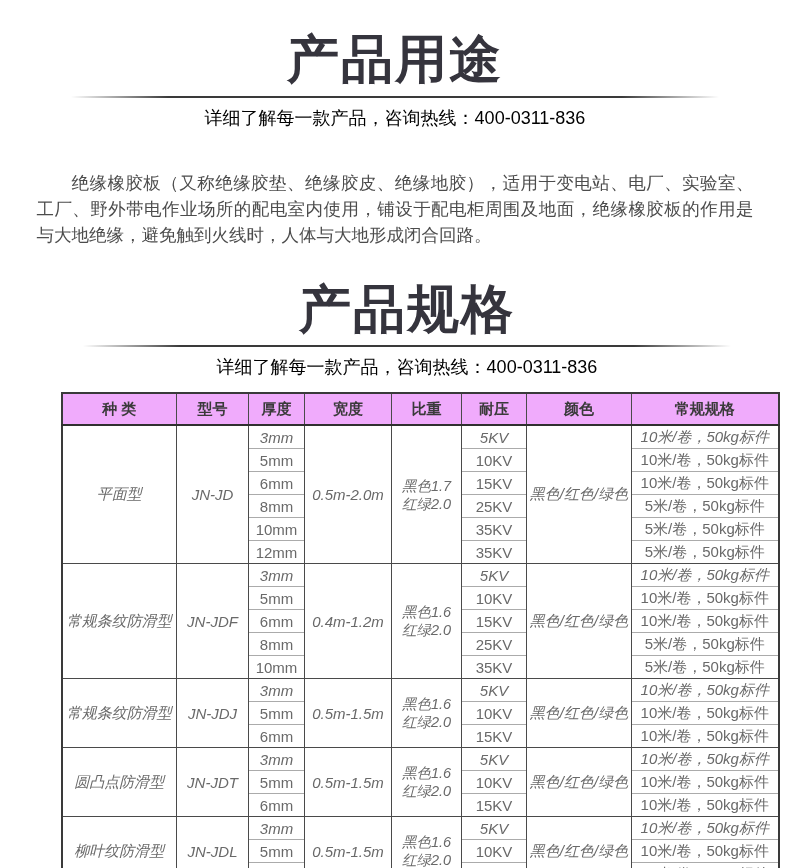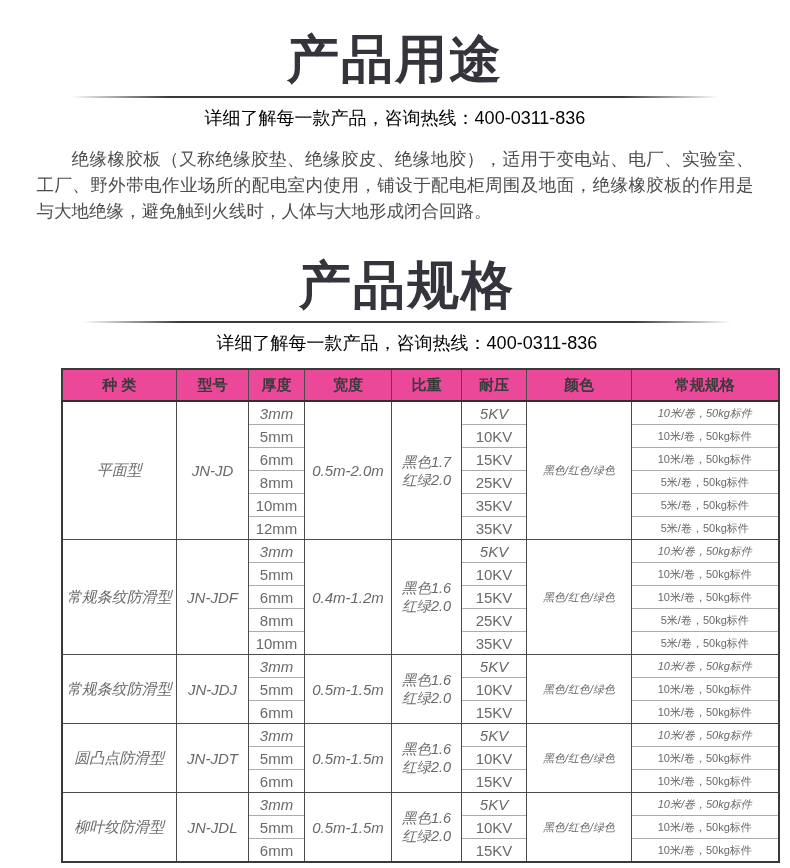--- a/index.html
+++ b/index.html
@@ -2,29 +2,29 @@
 <html><head>
 <meta charset="utf-8">
 <style>
   html,body{margin:0;padding:0;background:#ffffff;}
   body{width:790px;font-family:"Liberation Sans","DejaVu Sans",sans-serif;}
   .page{width:717px;margin:0 auto;padding-top:32px;}
   .big-title{margin:0;text-align:center;font-size:52px;line-height:1.05;font-weight:900;color:#35343d;letter-spacing:2px;}
   .divider{height:2px;width:648px;margin:9px auto 8px;
     background:linear-gradient(to right,rgba(58,58,58,0) 0%,#3a3a3a 15%,#3a3a3a 85%,rgba(58,58,58,0) 100%);}
   .hotline{margin:0;text-align:center;font-size:18px;color:#000000;}
-  .intro{margin:16px 0 0;font-size:17.5px;line-height:26px;color:#4c4c4c;text-indent:2em;text-align:justify;}
+  .intro{margin:40px 0 0;font-size:17.5px;line-height:26px;color:#4c4c4c;text-indent:2em;text-align:justify;}
   .spec-section{margin-top:34px;margin-left:24px;}
   table.spec-table{margin-top:13px;width:717px;border-collapse:collapse;table-layout:fixed;border:2px solid #3a3a3a;}
   .spec-table th{height:28px;font-size:15px;font-weight:bold;color:#3a3a3a;
-    border-left:1px solid #4a4a4a;border-bottom:2px solid #303030;background:#ec4899;}
+    border-left:1px solid #4a4a4a;border-bottom:2px solid #303030;background:#f0abfc;}
   .spec-table td{height:22px;font-size:15px;color:#696969;text-align:center;vertical-align:middle;
     border-left:1px solid #4a4a4a;border-top:1px solid #ababab;padding:0 1px;overflow:hidden;white-space:nowrap;}
   .spec-table tr.group-start td{border-top:1px solid #4a4a4a;font-style:italic;}
-  .spec-table td.cell-spec,.spec-table td.cell-color{font-size:11px;}
+  .spec-table td.cell-spec,.spec-table td.cell-color{font-size:15px;}
   .spec-table td.cell-gravity{font-size:14.5px;line-height:1.25;}
 </style>
 </head>
 <body>
 
 <div class="page">
 
   <section>
     <h1 class="big-title">产品用途</h1>
     <div class="divider"></div>

